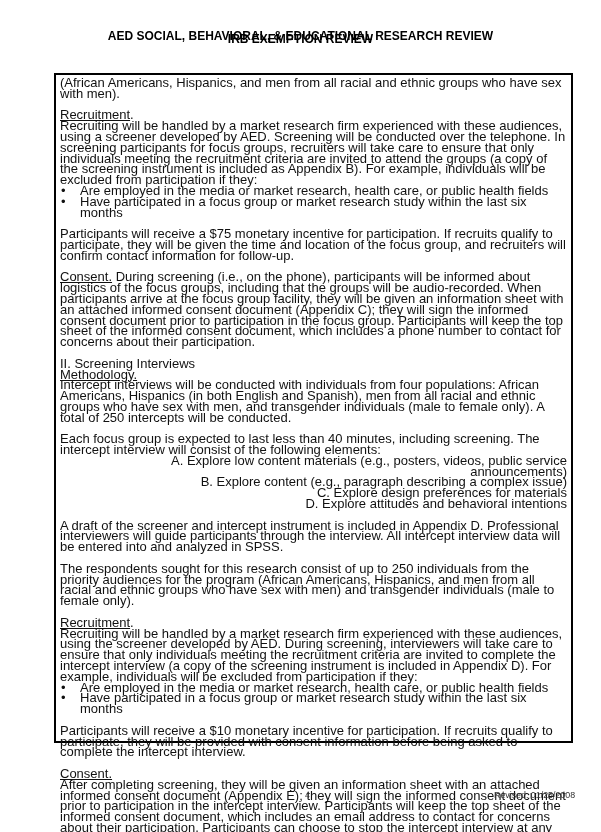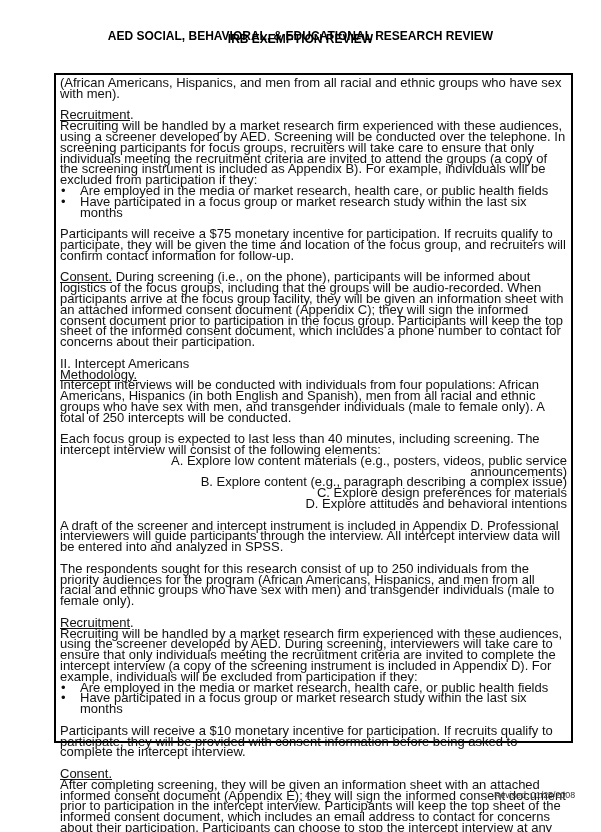--- a/index.html
+++ b/index.html
@@ -45,21 +45,21 @@
     <p class="nomb">Recruiting will be handled by a market research firm experienced with these audiences, using a screener developed by AED. Screening will be conducted over the telephone.  In screening participants for focus groups, recruiters will take care to ensure that only individuals meeting the recruitment criteria are invited to attend the groups (a copy of the screening instrument is included as Appendix B). For example, individuals will be excluded from participation if they:</p>
     <ul class="bullets">
       <li><span class="dot">•</span><span>Are employed in the media or market research, health care, or public health fields</span></li>
       <li><span class="dot">•</span><span>Have participated in a focus group or market research study within the last six months</span></li>
     </ul>
 
     <p>Participants will receive a $75 monetary incentive for participation. If recruits qualify to participate, they will be given the time and location of the focus group, and recruiters will confirm contact information for follow-up.</p>
 
     <p><span class="u">Consent.</span><span> During screening (i.e., on the phone), participants will be informed about logistics of the focus groups, including that the groups will be audio-recorded. When participants arrive at the focus group facility, they will be given an information sheet with an attached informed consent document (Appendix C); they will sign the informed consent document prior to participation in the focus group. Participants will keep the top sheet of the informed consent document, which includes a phone number to contact for concerns about their participation.</span></p>
 
-    <p class="nomb">II. Intercept Americans</p>
+    <p class="nomb">II. Screening Interviews</p>
     <p class="nomb"><span class="u">Methodology.</span></p>
     <p>Intercept interviews will be conducted with individuals from four populations: African Americans, Hispanics (in both English and Spanish), men from all racial and ethnic groups who have sex with men, and transgender individuals (male to female only). A total of 250 intercepts will be conducted.</p>
 
     <p class="nomb">Each focus group is expected to last less than 40 minutes, including screening.  The intercept interview will consist of the following elements:</p>
     <ol class="elements">
       <li>A. Explore low content materials (e.g., posters, videos, public service announcements)</li>
       <li>B. Explore content (e.g., paragraph describing a complex issue)</li>
       <li>C. Explore design preferences for materials</li>
       <li>D. Explore attitudes and behavioral intentions</li>
     </ol>

